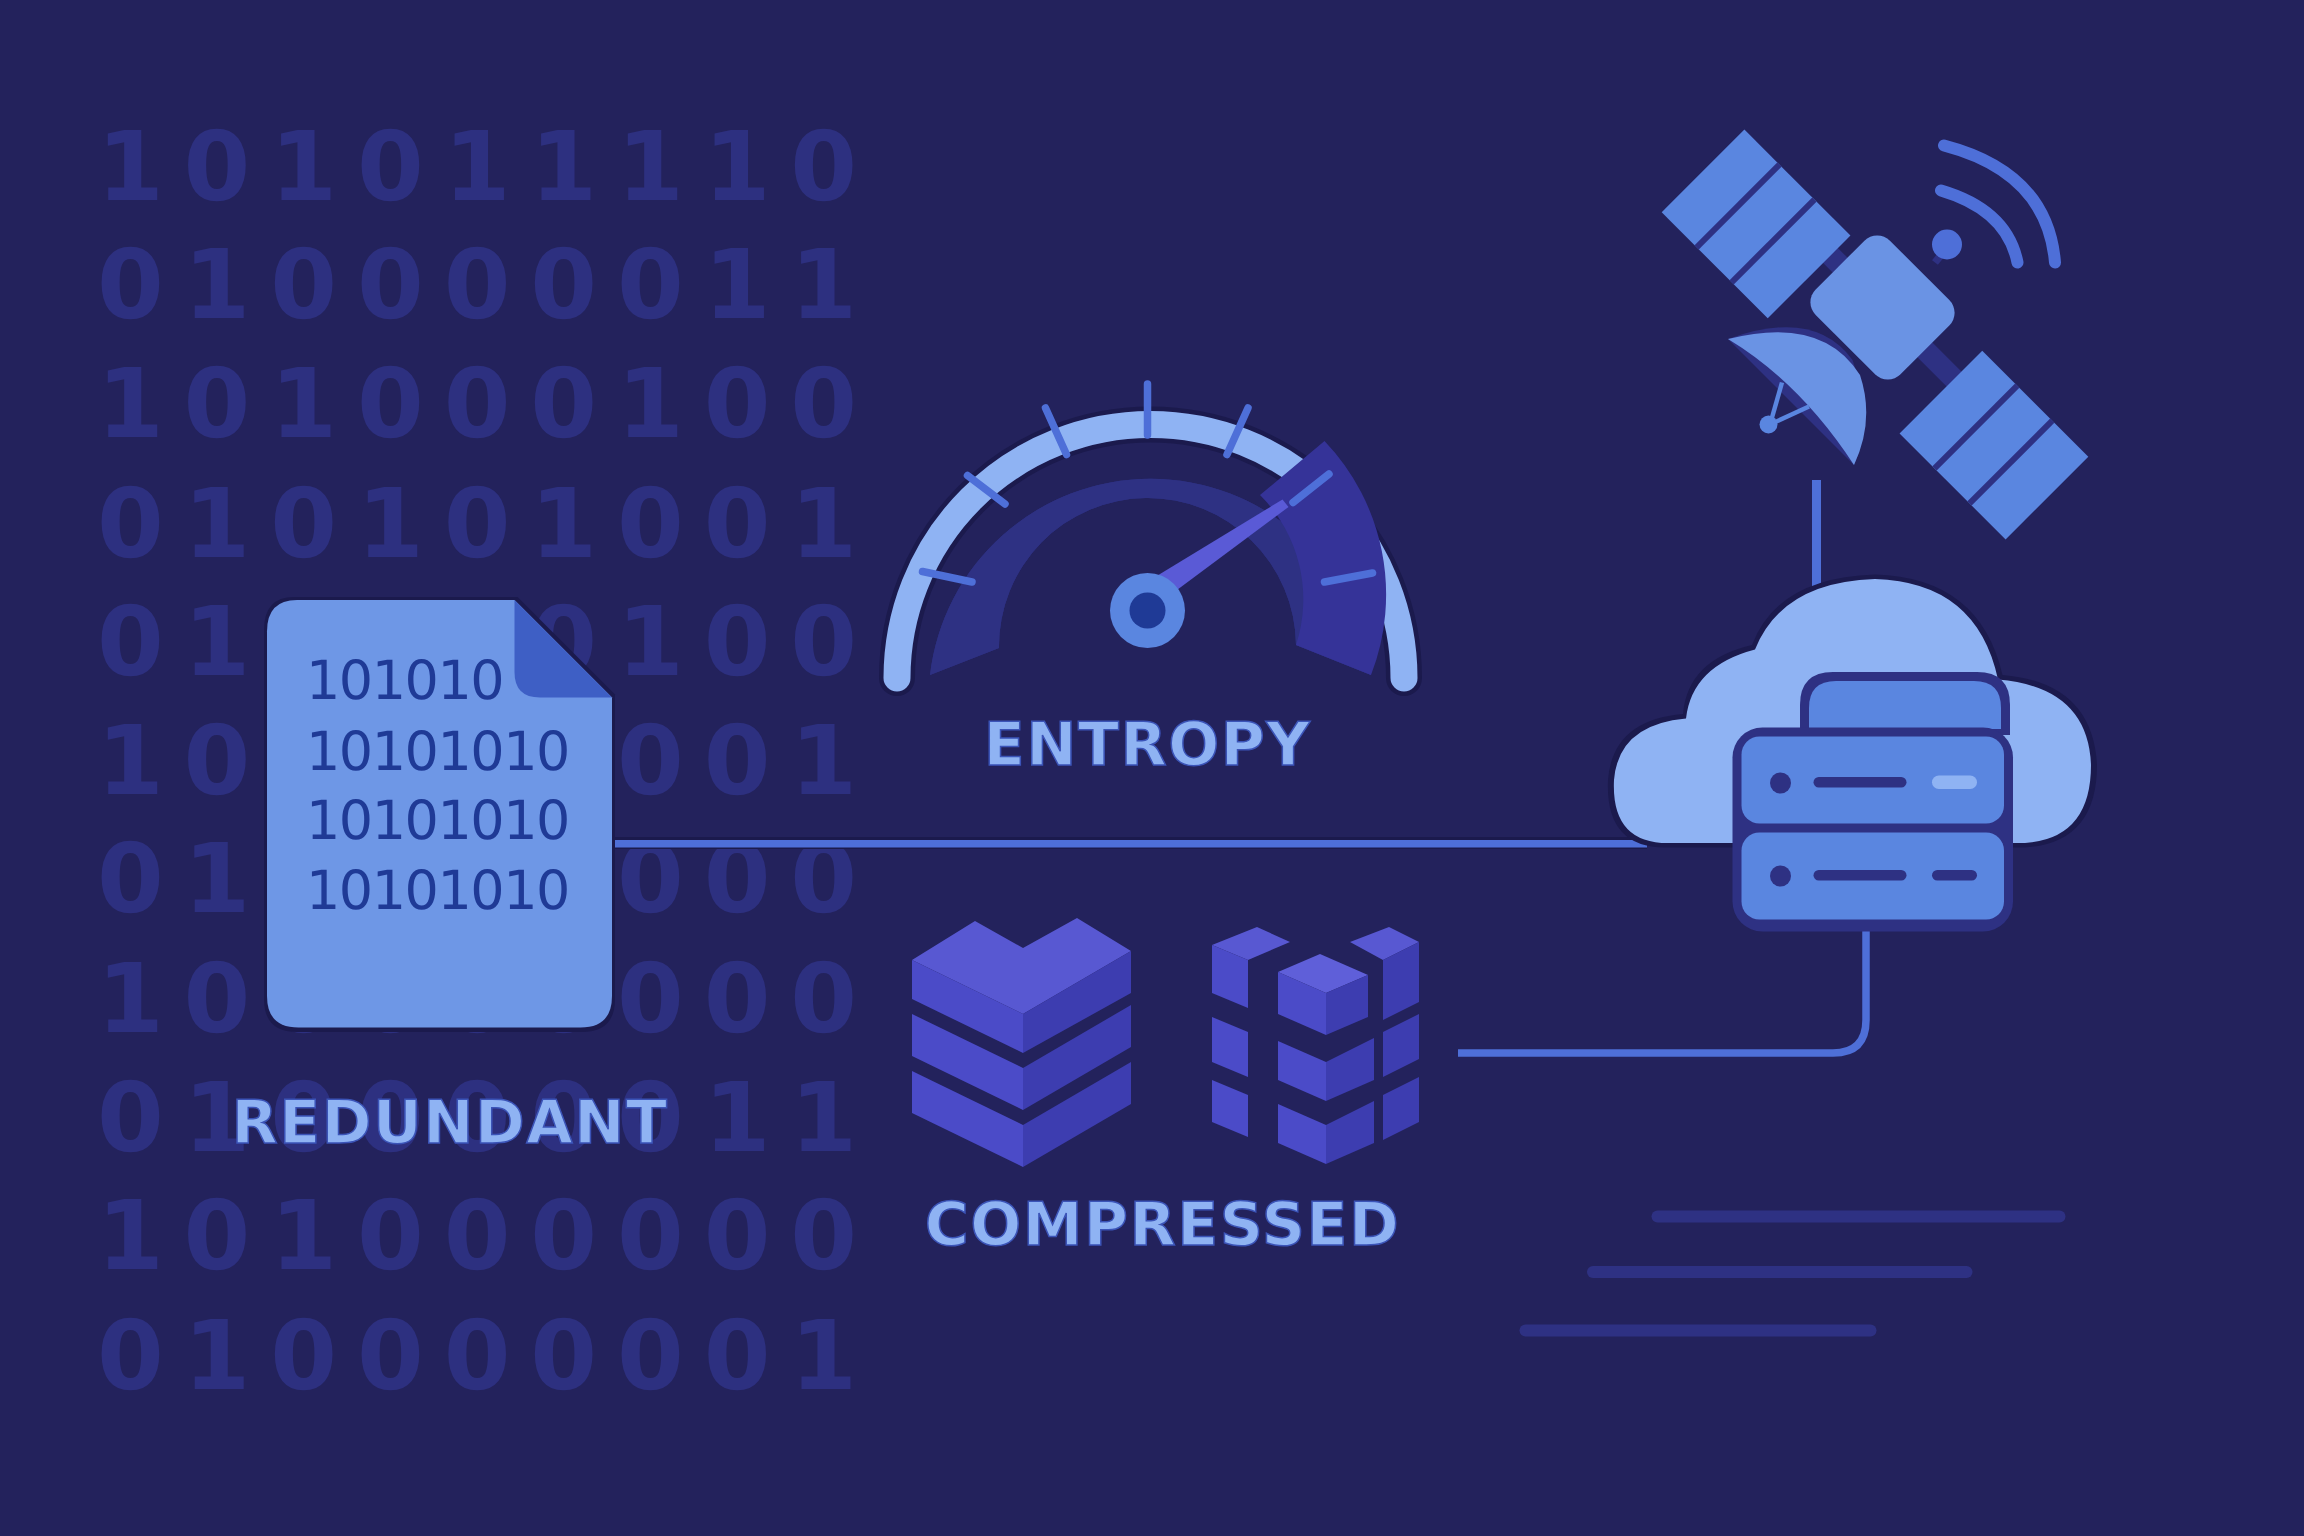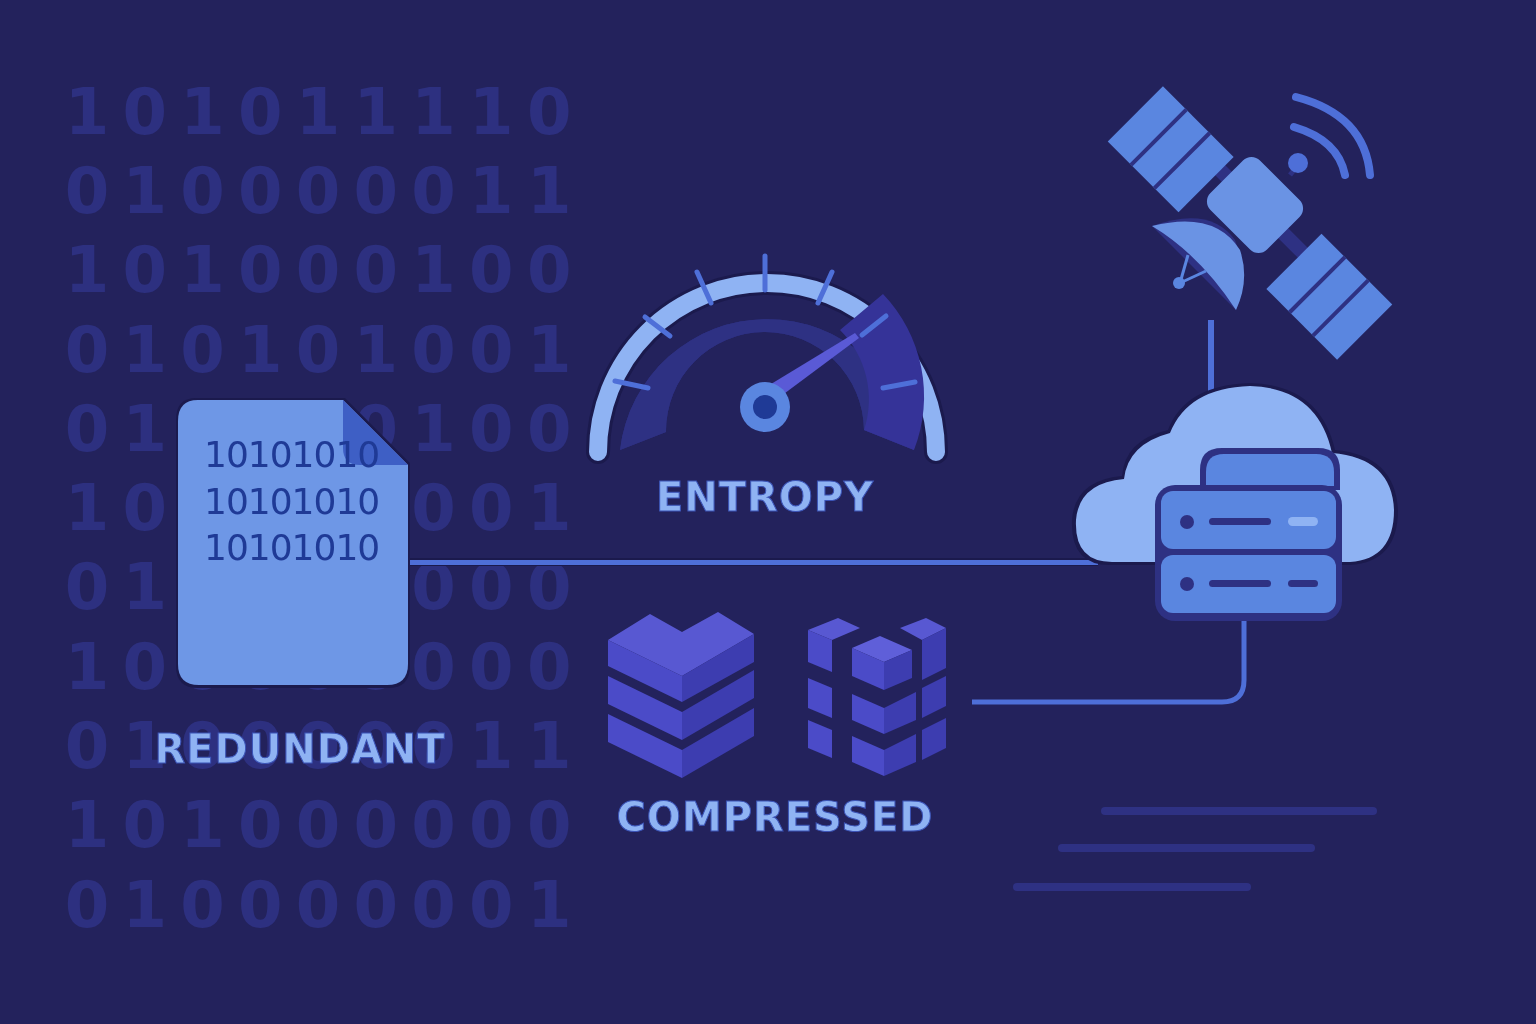--- a/index.html
+++ b/index.html
@@ -297,20 +297,21 @@
     </g>
 
     <g stroke="#2e3183" stroke-width="8" stroke-linecap="round">
       <line x1="1105" y1="811" x2="1373" y2="811"></line>
       <line x1="1062" y1="848" x2="1311" y2="848"></line>
       <line x1="1017" y1="887" x2="1247" y2="887"></line>
     </g>
   </svg>
 
   <div class="doc-lines">
+    <div class="doc-line">101010</div>
     <div class="doc-line">10101010</div>
     <div class="doc-line">10101010</div>
     <div class="doc-line">10101010</div>
   </div>
 
   <div class="label" style="left:150px; top:726px; width:300px; font-size:40px;">REDUNDANT</div>
   <div class="label" style="left:615px; top:474px; width:300px; font-size:40px;">ENTROPY</div>
   <div class="label" style="left:600px; top:794px; width:350px; font-size:40px;">COMPRESSED</div>
 </div>
 

